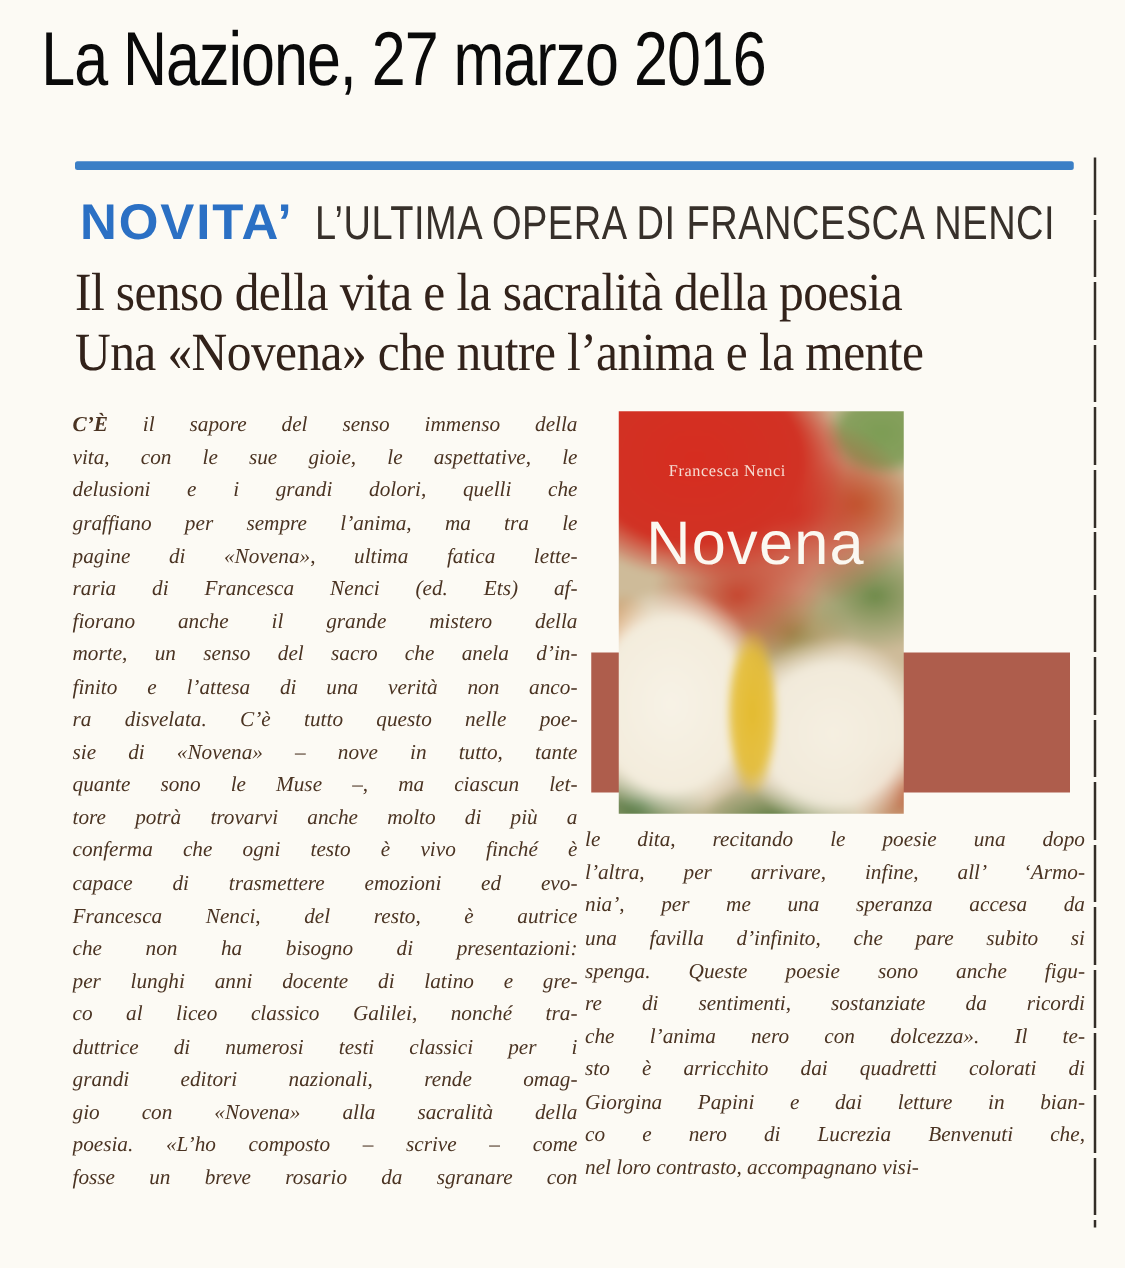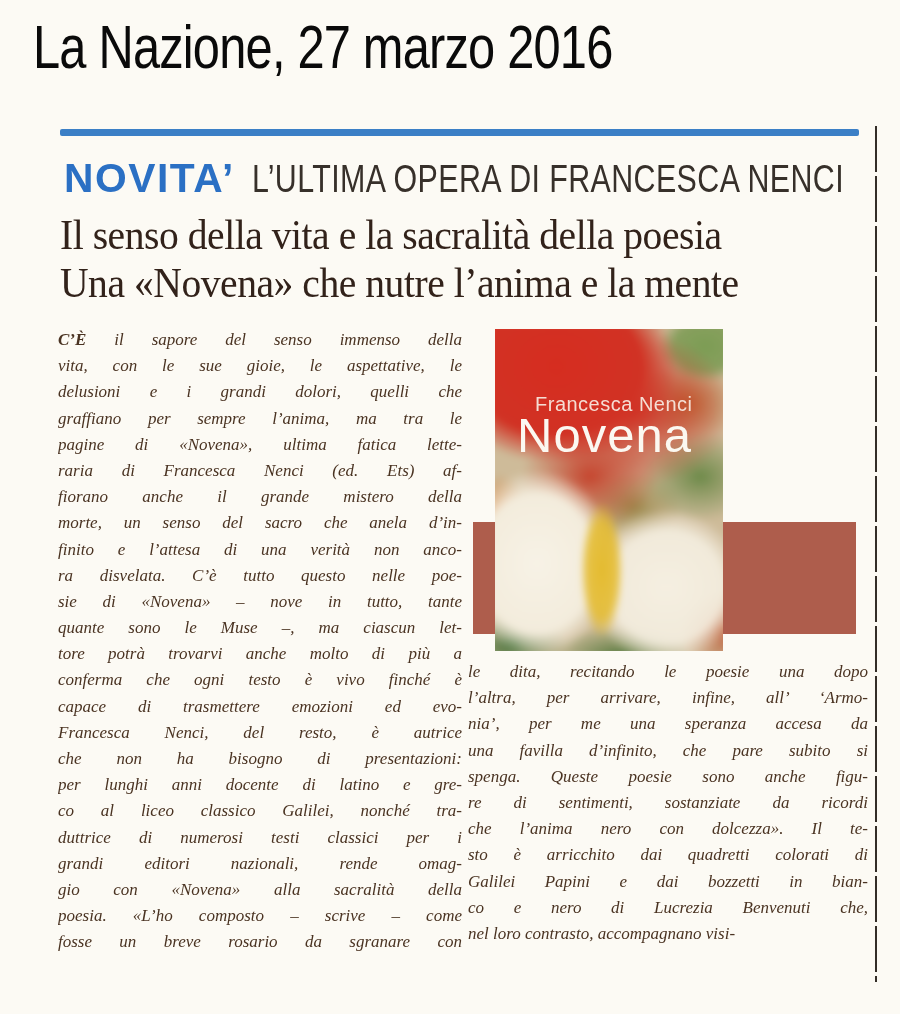--- a/index.html
+++ b/index.html
@@ -85,24 +85,23 @@
       radial-gradient(ellipse 155px 125px at 28% 13%, #d02f22 0%, #cb3426 55%, rgba(203,52,38,0) 78%),
       radial-gradient(ellipse 135px 105px at 60% 26%, #c93327 0%, rgba(201,51,39,0) 75%),
       radial-gradient(ellipse 95px 75px at 42% 46%, #c04731 0%, rgba(192,71,49,0) 72%),
       radial-gradient(ellipse 62px 48px at 90% 7%, #7d9b57 0%, rgba(125,155,87,0.85) 50%, rgba(125,155,87,0) 75%),
       radial-gradient(ellipse 75px 58px at 82% 24%, #b4703a 0%, rgba(180,112,58,0) 70%),
       radial-gradient(ellipse 85px 65px at 88% 46%, #6f8a4c 0%, rgba(111,138,76,0) 70%),
       radial-gradient(ellipse 70px 50px at 60% 55%, #9a8a50 0%, rgba(154,138,80,0) 70%);
   }
   .cover-author {
     position:absolute; left:40px; top:40px;
-    font-family:Liberation Sans, sans-serif;
-    font-size:20px; letter-spacing:0.5px;
+    font-family:Liberation Serif, serif;
+    font-size:13px; letter-spacing:0.5px;
     color:rgba(248,236,226,0.92);
-    margin-top:24px;
   }
   .cover-title {
     position:absolute; left:22px; top:78px;
     font-family:"Liberation Sans", sans-serif;
     font-size:49px; font-weight:400; letter-spacing:1px;
     color:#fbf8f1;
   }
 
   
   .col {
@@ -184,18 +183,18 @@
 
 <div class="abs col col-right">
     <div class="bl">le dita, recitando le poesie una dopo</div>
     <div class="bl">l’altra, per arrivare, infine, all’ ‘Armo-</div>
     <div class="bl">nia’, per me una speranza accesa da</div>
     <div class="bl">una favilla d’infinito, che pare subito si</div>
     <div class="bl">spenga. Queste poesie sono anche figu-</div>
     <div class="bl">re di sentimenti, sostanziate da ricordi</div>
     <div class="bl">che l’anima nero con dolcezza». Il te-</div>
     <div class="bl">sto è arricchito dai quadretti colorati di</div>
-    <div class="bl">Galilei Papini e dai bozzetti in bian-</div>
+    <div class="bl">Giorgina Papini e dai letture in bian-</div>
     <div class="bl">co e nero di Lucrezia Benvenuti che,</div>
     <div class="bl">nel loro contrasto, accompagnano visi-</div>
   </div>
 
 <div class="abs vrule"></div>
 
 </body></html>

